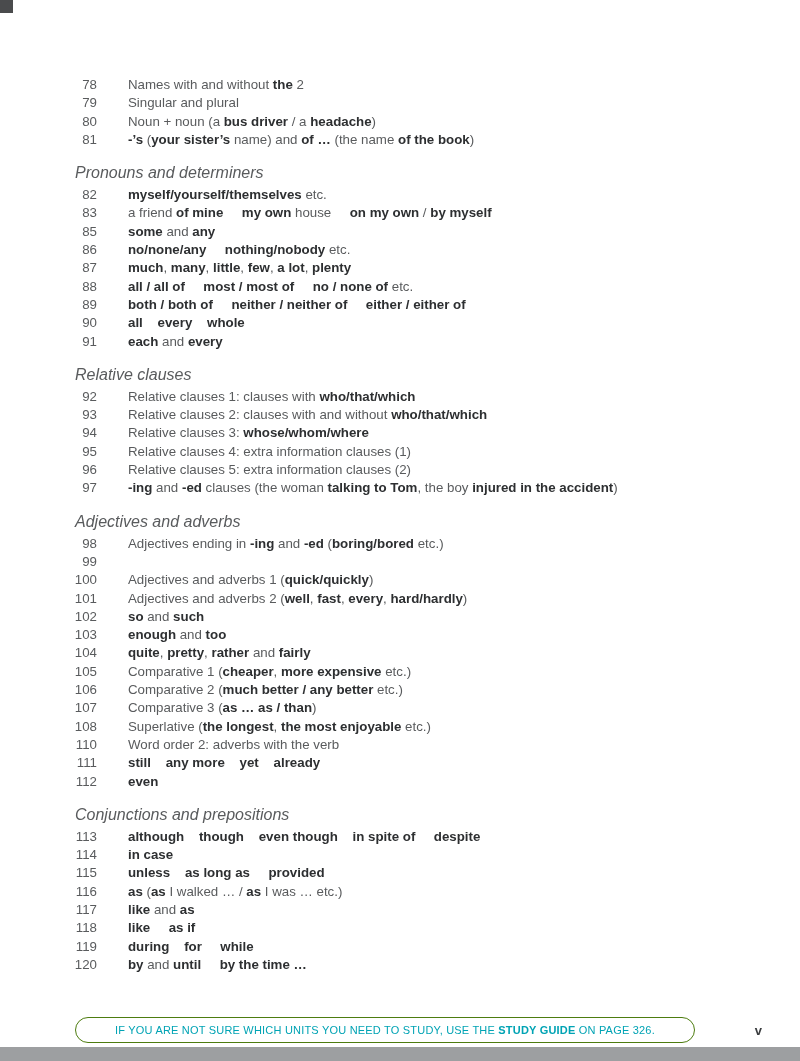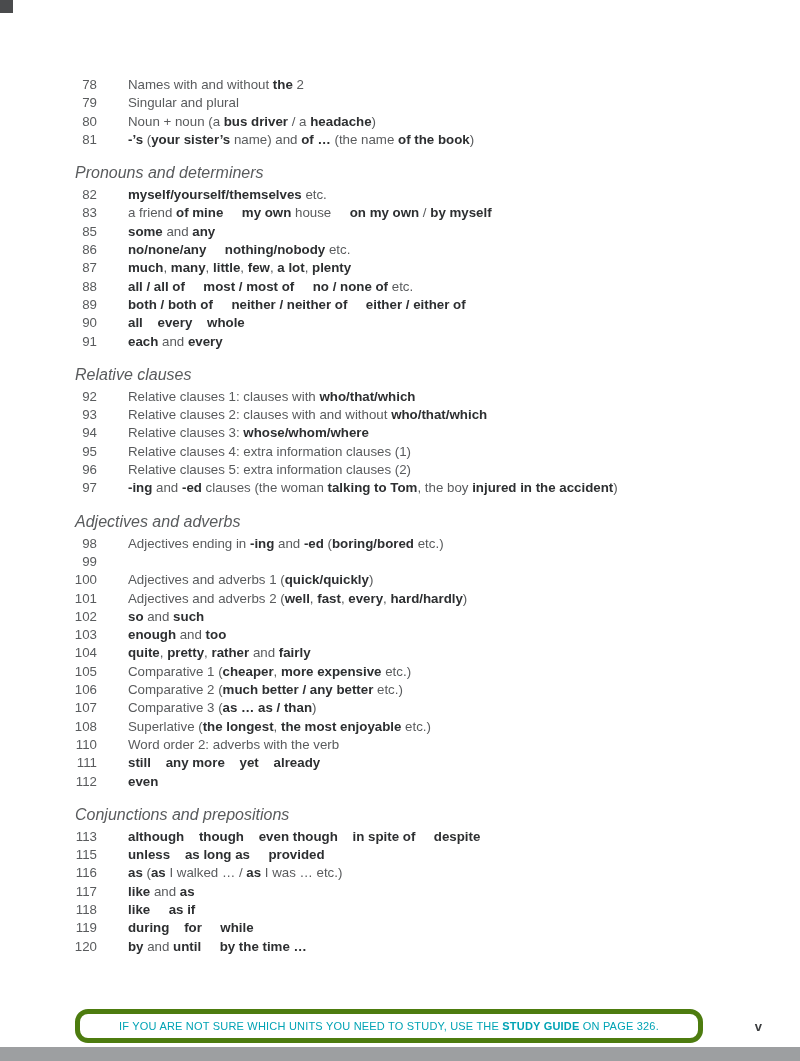--- a/index.html
+++ b/index.html
@@ -45,21 +45,21 @@
   }
   .footer{
     position:absolute;
     left:0;right:0;bottom:18px;
     display:flex;
     align-items:center;
   }
   .guide-box{
     margin-left:75px;
     width:598px;
-    border:5px solid #4d7c0f;
+    border:1px solid #4d7c0f;
     border-radius:13px;
     padding:6px 10px;
     text-align:center;
     color:#00a3b4;
     font-size:11px;
     letter-spacing:0.2px;
     white-space:pre-wrap;
   }
   .guide-box .b{font-weight:bold;}
   .page-number{
@@ -108,20 +108,21 @@
       <div class="toc-row"><span class="num">104</span><span class="entry"><span class="b">quite</span><span class="r">, </span><span class="b">pretty</span><span class="r">, </span><span class="b">rather</span><span class="r"> and </span><span class="b">fairly</span></span></div>
       <div class="toc-row"><span class="num">105</span><span class="entry"><span class="r">Comparative 1 (</span><span class="b">cheaper</span><span class="r">, </span><span class="b">more expensive</span><span class="r"> etc.)</span></span></div>
       <div class="toc-row"><span class="num">106</span><span class="entry"><span class="r">Comparative 2 (</span><span class="b">much better / any better</span><span class="r"> etc.)</span></span></div>
       <div class="toc-row"><span class="num">107</span><span class="entry"><span class="r">Comparative 3 (</span><span class="b">as … as / than</span><span class="r">)</span></span></div>
       <div class="toc-row"><span class="num">108</span><span class="entry"><span class="r">Superlative (</span><span class="b">the longest</span><span class="r">, </span><span class="b">the most enjoyable</span><span class="r"> etc.)</span></span></div>
       <div class="toc-row"><span class="num">110</span><span class="entry"><span class="r">Word order 2: adverbs with the verb</span></span></div>
       <div class="toc-row"><span class="num">111</span><span class="entry"><span class="b">still    any more    yet    already</span></span></div>
       <div class="toc-row"><span class="num">112</span><span class="entry"><span class="b">even</span></span></div>
       <div class="section-heading">Conjunctions and prepositions</div>
       <div class="toc-row"><span class="num">113</span><span class="entry"><span class="b">although    though    even though    in spite of     despite</span></span></div>
+      <div class="toc-row"><span class="num">114</span><span class="entry"><span class="b">in case</span></span></div>
       <div class="toc-row"><span class="num">115</span><span class="entry"><span class="b">unless    as long as     provided</span></span></div>
       <div class="toc-row"><span class="num">116</span><span class="entry"><span class="b">as</span><span class="r"> (</span><span class="b">as</span><span class="r"> I walked … / </span><span class="b">as</span><span class="r"> I was … etc.)</span></span></div>
       <div class="toc-row"><span class="num">117</span><span class="entry"><span class="b">like</span><span class="r"> and </span><span class="b">as</span></span></div>
       <div class="toc-row"><span class="num">118</span><span class="entry"><span class="b">like     as if</span></span></div>
       <div class="toc-row"><span class="num">119</span><span class="entry"><span class="b">during    for     while</span></span></div>
       <div class="toc-row"><span class="num">120</span><span class="entry"><span class="b">by</span><span class="r"> and </span><span class="b">until     by the time …</span></span></div>
     </div>
 
   <div class="footer">
     <div class="guide-box"><span>IF YOU ARE NOT SURE WHICH UNITS YOU NEED TO STUDY, USE THE </span><span class="b">STUDY GUIDE</span><span> ON PAGE 326.</span></div>

